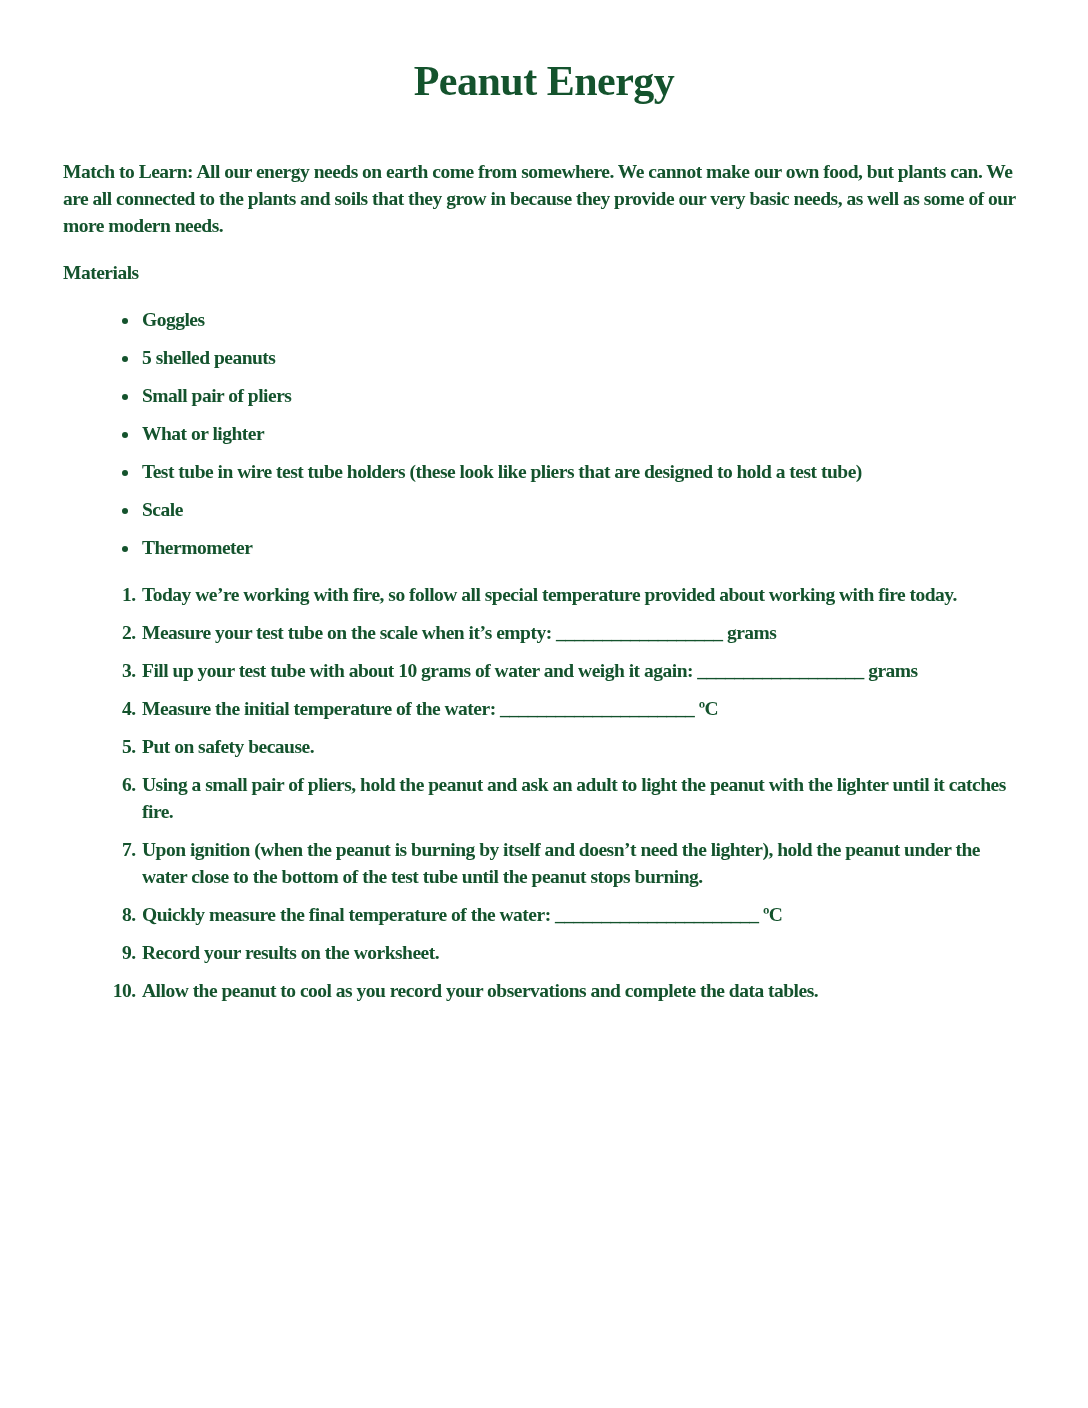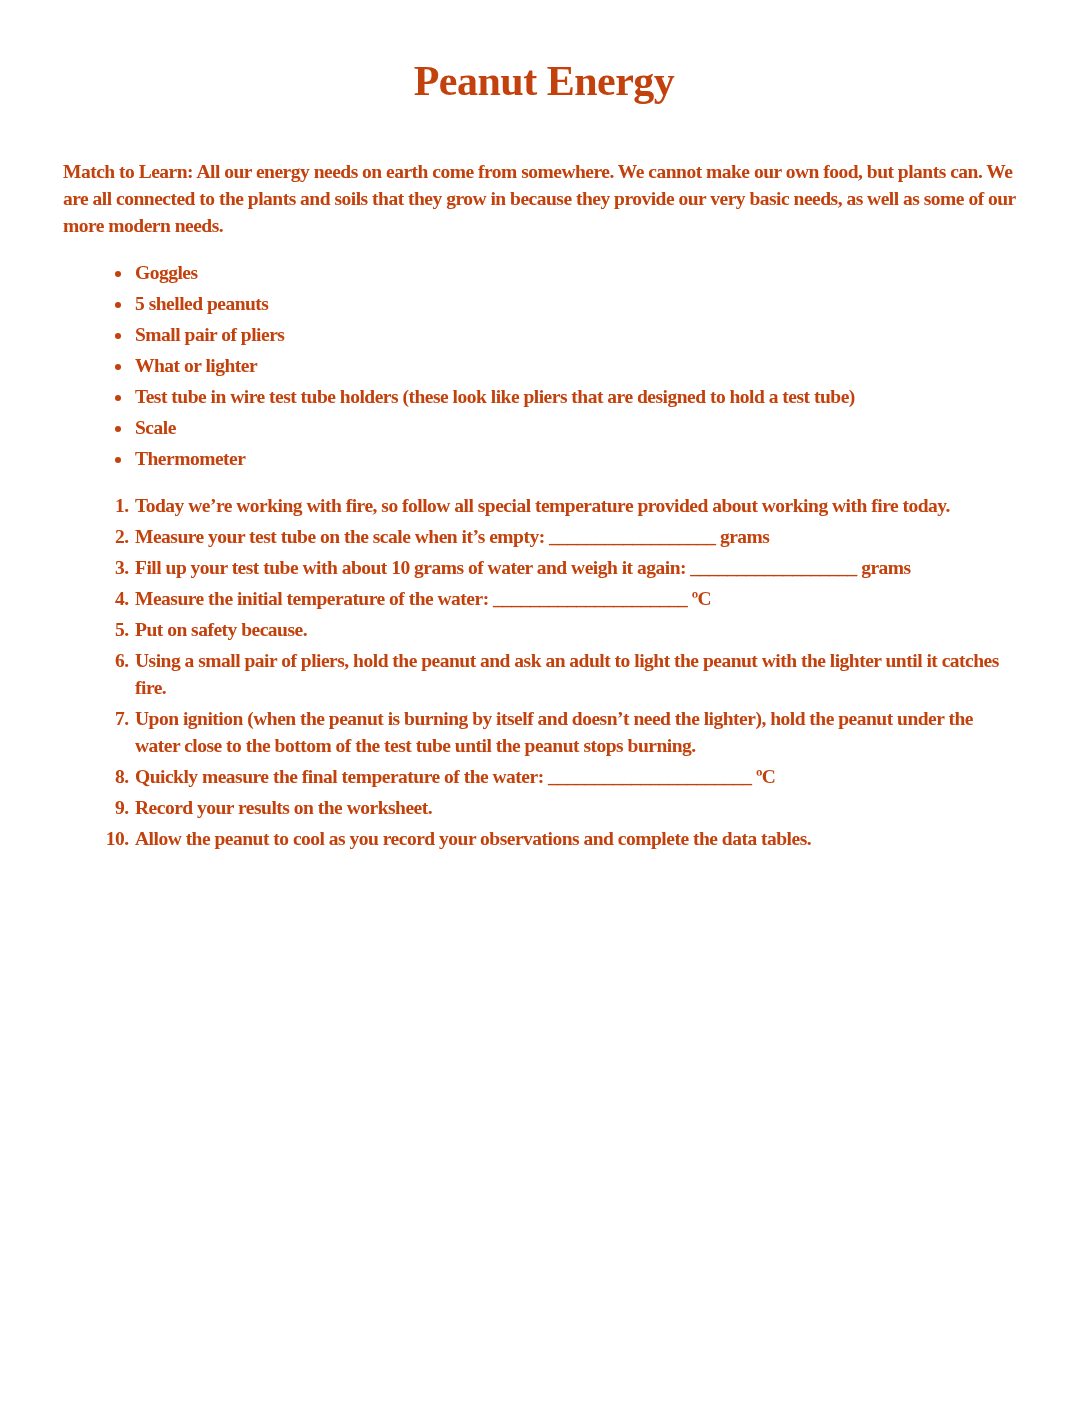--- a/index.html
+++ b/index.html
@@ -9,21 +9,21 @@
     background: #ffffff;
   }
   .page {
     position: relative;
     width: 1088px;
     height: 1408px;
     box-sizing: border-box;
     margin: 0 auto;
     padding: 56px 63px 0 63px;
     background: #ffffff;
-    color: #c2410c;
+    color: #14532d;
     font-family: "Liberation Serif", "DejaVu Serif", serif;
     font-weight: 700;
     font-size: 19.5px;
     line-height: 27px;
     letter-spacing: -0.5px;
     overflow: hidden;
   }
   .doc-title {
     margin: 0 0 52px 0;
     font-size: 42px;
@@ -45,34 +45,35 @@
     margin: 0 0 20px 0;
     padding-left: 66px;
     list-style-type: disc;
   }
   ol.steps-list {
     margin: 0 0 20px 0;
     padding-left: 66px;
     list-style-type: decimal;
   }
   li {
-    margin: 4px;
+    margin: 11px;
     padding-left: 2px;
   }
 </style>
 </head>
 <body>
 
 <div class="page">
 
   <h1 class="doc-title">Peanut Energy</h1>
 
 
   <p class="para"><span>Match to Learn:</span> <span>All our energy needs on earth come from somewhere. We cannot make our own food, but plants can. We are all connected to the plants and soils that they grow in because they provide our very basic needs, as well as some of our more modern needs.</span></p>
 
+  <h2 class="section-heading">Materials</h2>
 
   <ul class="materials-list">
     <li>Goggles</li>
     <li>5 shelled peanuts</li>
     <li>Small pair of pliers</li>
     <li>What or lighter</li>
     <li>Test tube in wire test tube holders (these look like pliers that are designed to hold a test tube)</li>
     <li>Scale</li>
     <li>Thermometer</li>
   </ul>

